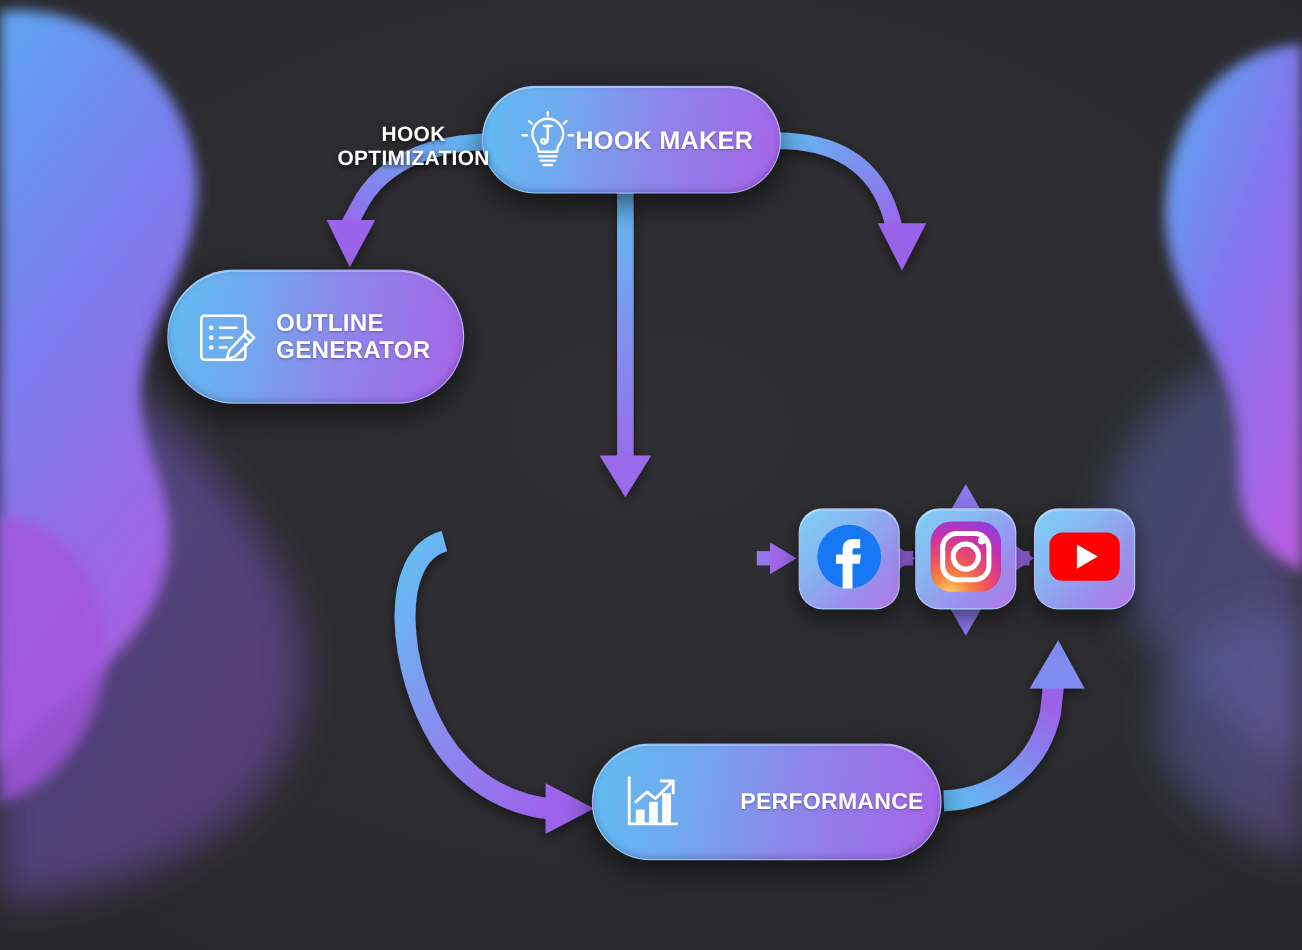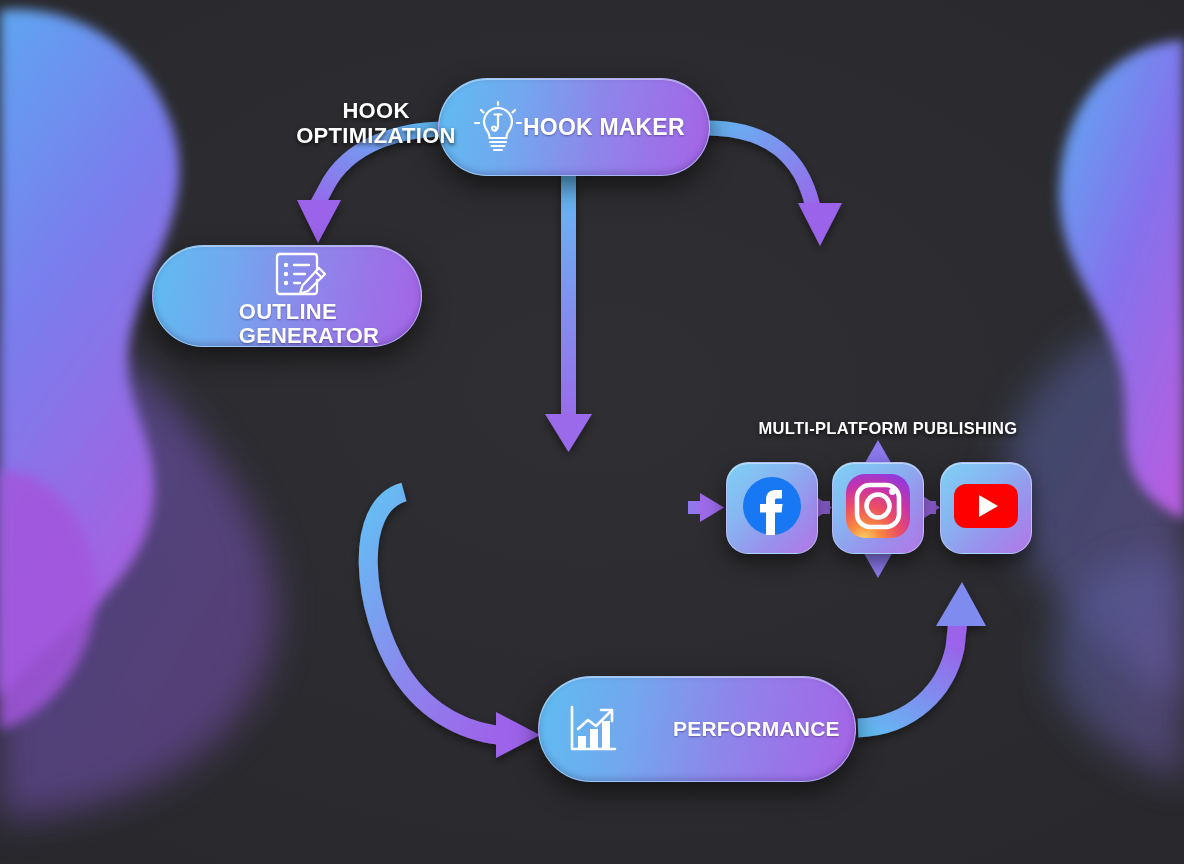--- a/index.html
+++ b/index.html
@@ -43,21 +43,21 @@
     font-weight: bold;
     letter-spacing: .2px;
     line-height: 1.08;
     text-shadow: 0 1px 2px rgba(30,10,60,.40);
     white-space: pre-line;
   }
 
   #node-hook-maker { left: 438px; top: 78px; width: 272px; height: 98px; padding-left: 34px; }
   #node-hook-maker .label { font-size: 23px; }
 
-  #node-outline { left: 152px; top: 245px; width: 270px; height: 102px; padding-left: 26px; flex-direction: column; }
+  #node-outline { left: 152px; top: 245px; width: 270px; height: 122px; padding-left: 26px; }
   #node-outline .label { font-size: 22px; margin-left: 18px; }
 
   #node-brand { left: 702px; top: 249px; width: 242px; height: 94px; justify-content: center; }
   #node-brand .swatches { text-align: left; }
   #node-brand .hex { color:#fff; font-size: 21px; font-weight: normal; line-height: 1.3;
                      text-shadow: 0 1px 2px rgba(30,10,60,.4); }
   #node-brand .hex.indent { margin-left: 60px; }
 
   #node-full-content { left: 408px; top: 450px; width: 276px; height: 105px; padding-left: 26px; }
   #node-full-content .label { font-size: 22px; margin-left: 16px; }
@@ -87,21 +87,21 @@
   .caption {
     position: absolute;
     color: #ffffff;
     font-weight: bold;
     text-align: center;
     text-shadow: 0 2px 4px rgba(0,0,0,.7);
     z-index: 8;
     line-height: 1.15;
     white-space: pre-line;
   }
-  #cap-hook-opt { left: 268px; top: 98px; width: 216px; font-size: 22px; letter-spacing: .3px; }
+  #cap-hook-opt { left: 268px; top: 112px; width: 216px; font-size: 19px; letter-spacing: .3px; }
   #cap-multi { left: 728px; top: 419px; width: 320px; font-size: 16.5px; letter-spacing: .3px; }
 
   svg.arrows { position: absolute; left:0; top:0; z-index: 4; }
 </style>
 </head>
 <body>
 
 <div id="stage">
 
   <svg class="layer bg-blobs" width="1184" height="864" viewBox="0 0 1184 864">
@@ -310,15 +310,14 @@
     <span>
       <svg width="66" height="48" viewBox="0 0 66 48">
         <rect x="1" y="2" width="64" height="44" rx="12" fill="#ff0000"></rect>
         <path d="M26,13 L45,24 L26,35 Z" fill="#ffffff"></path>
       </svg>
     </span>
   </div>
 
   <div class="caption" id="cap-hook-opt">HOOK
 OPTIMIZATION</div>
-  <div class="caption" id="cap-multi">MULTI-PLATFORM PUBLISHING</div>
 
 </div>
 
 </body></html>

